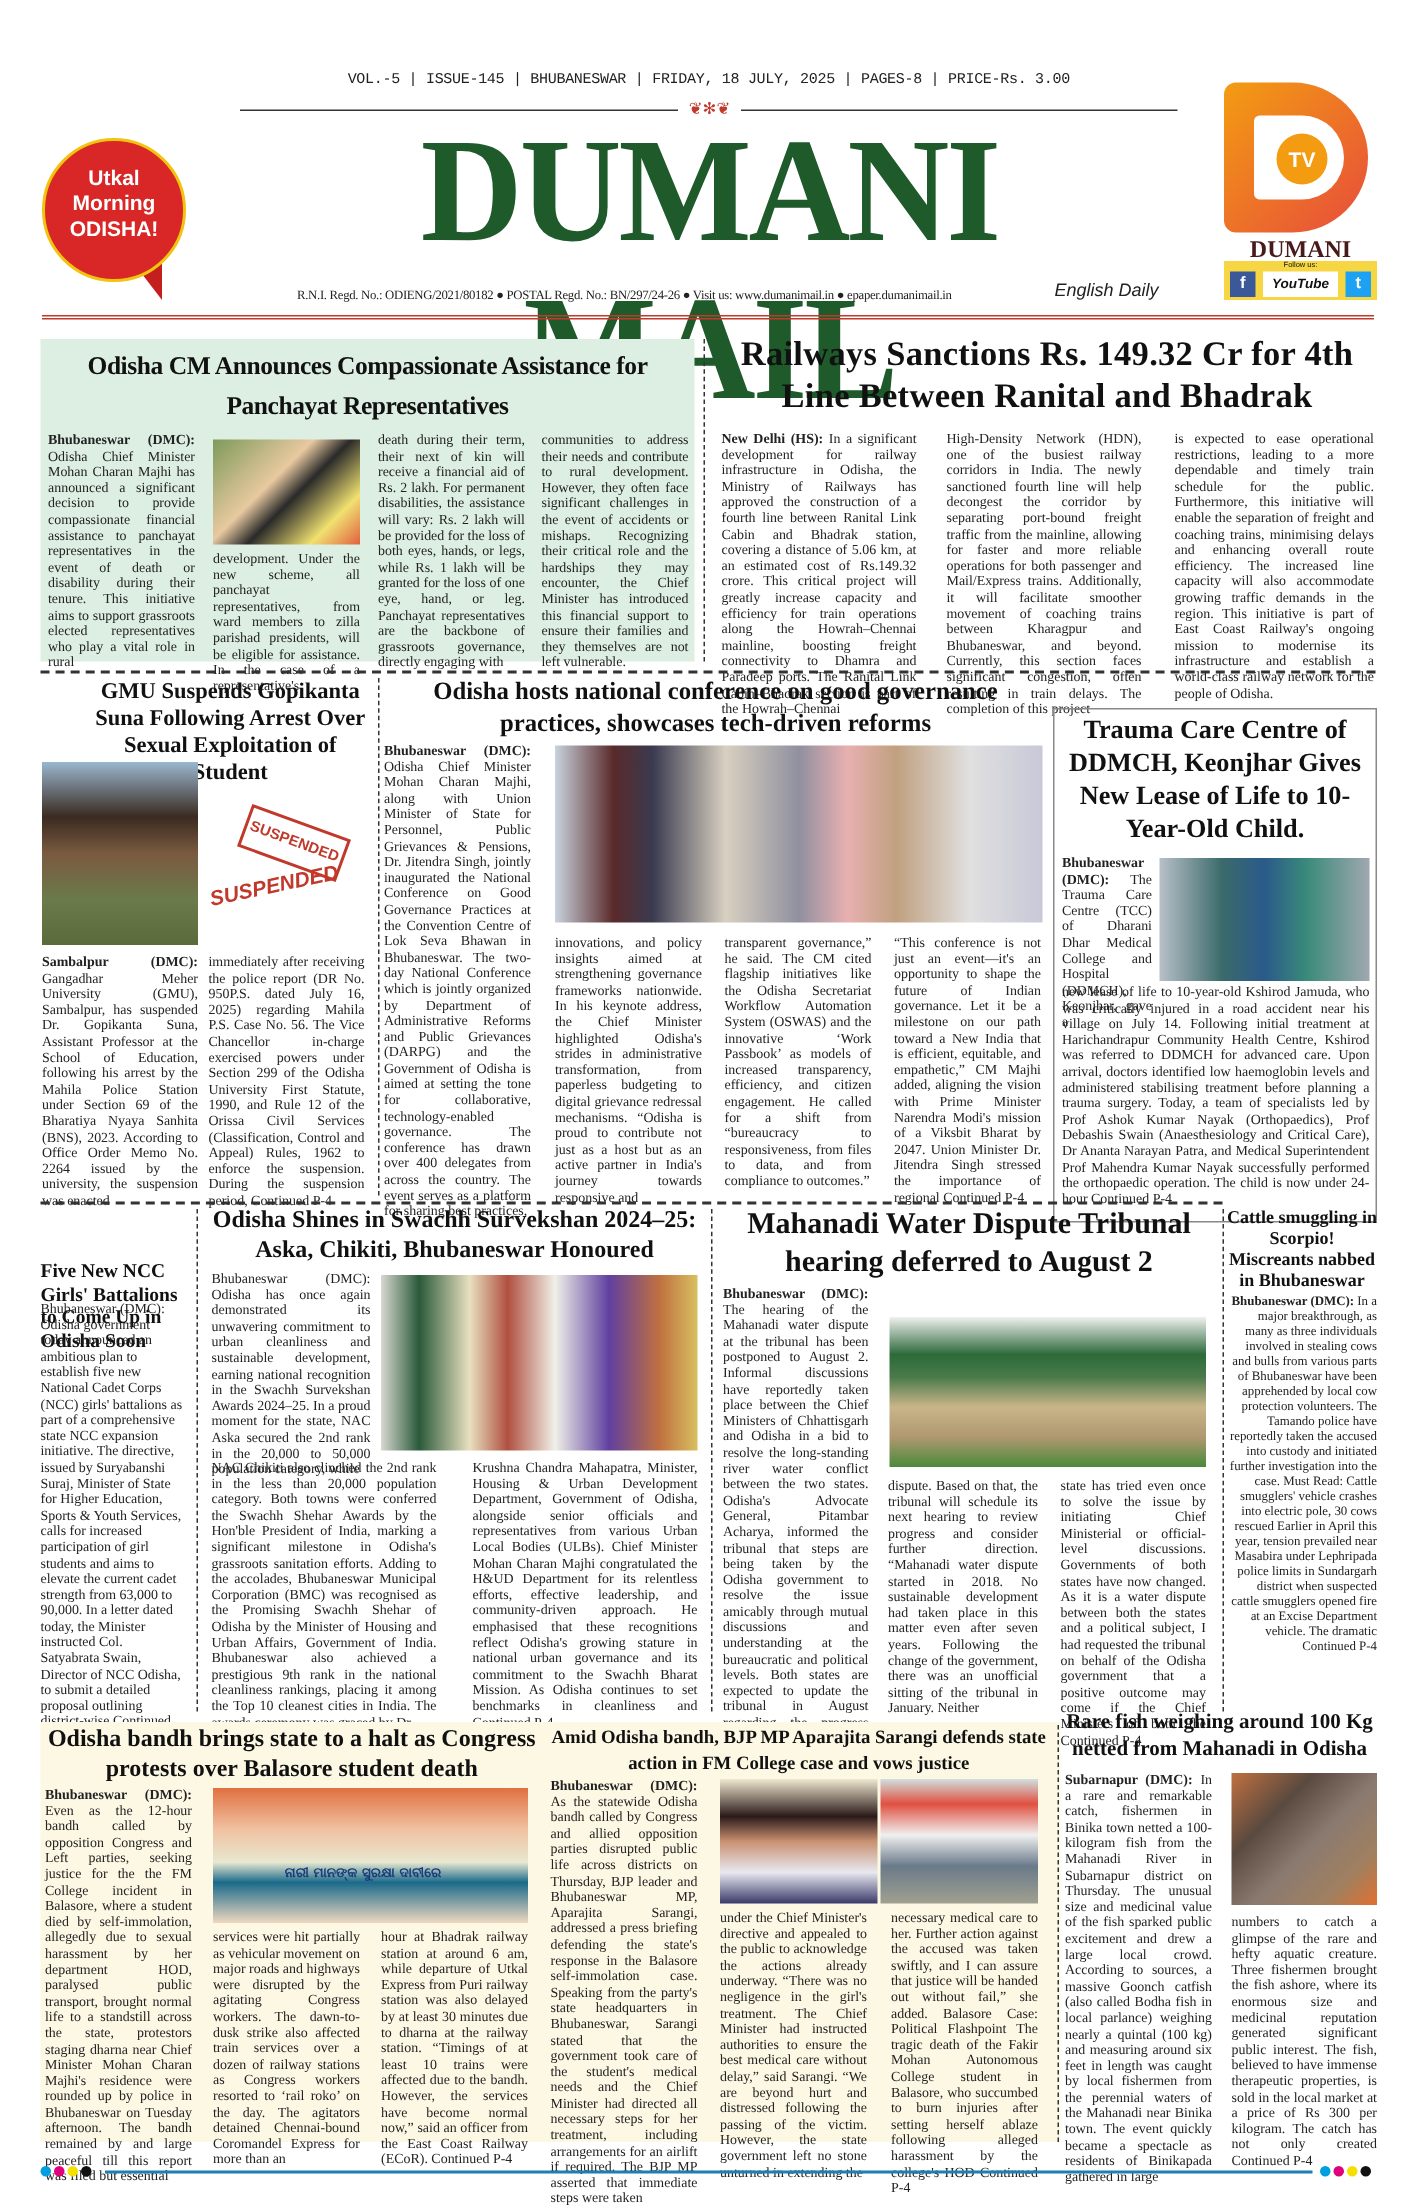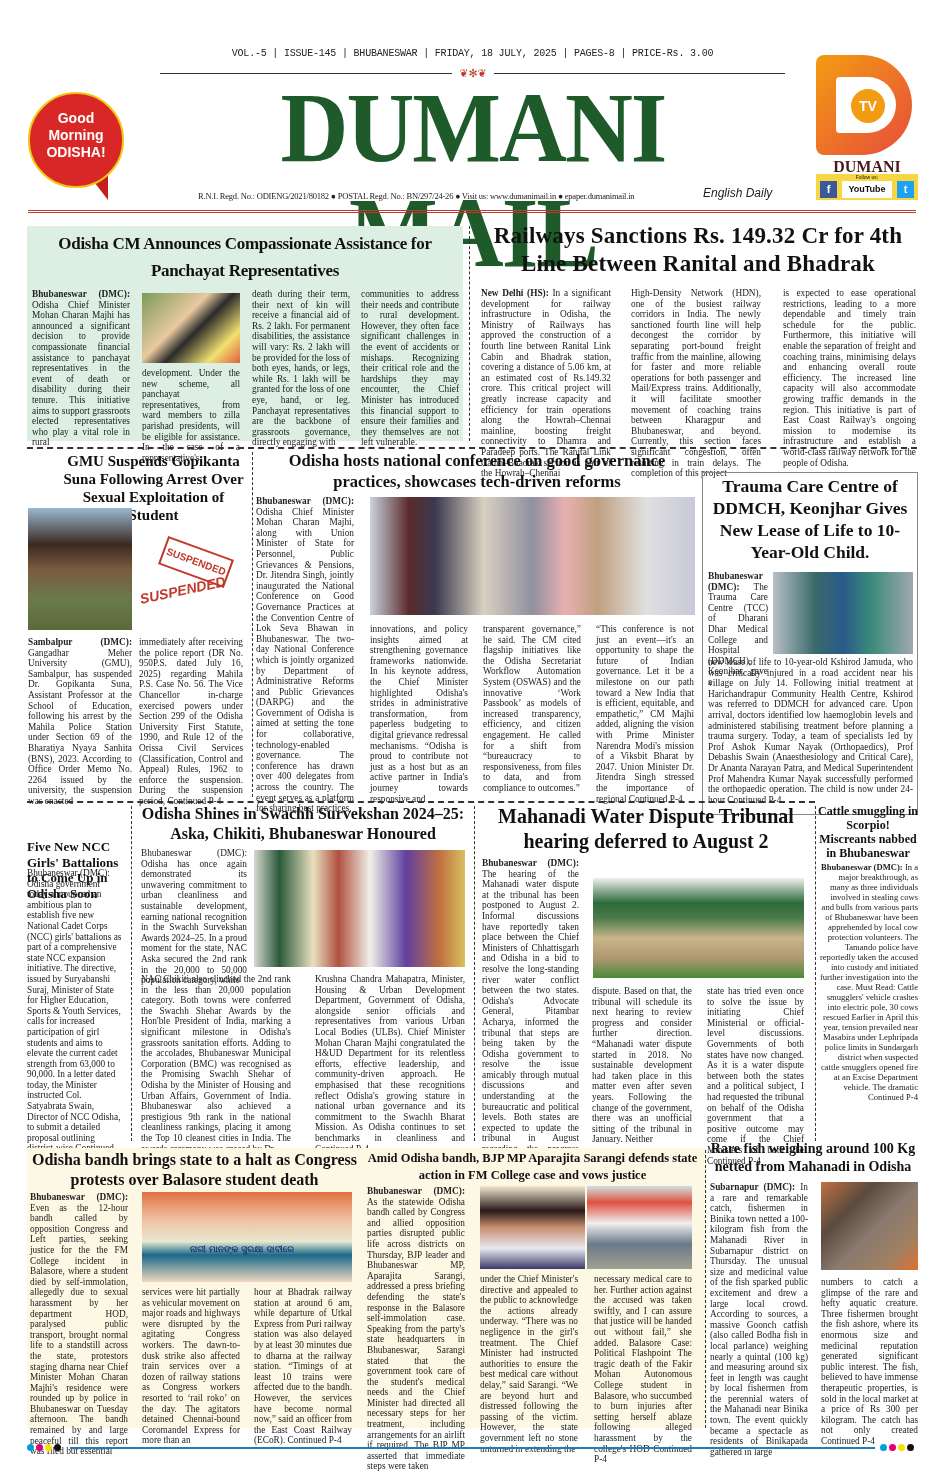--- a/index.html
+++ b/index.html
@@ -45,36 +45,36 @@
 <div class="abs ornline"></div>
 <div class="abs orn">❦✻❦</div>
 <div class="abs title">DUMANI MAIL</div>
 <div class="abs regd">R.N.I. Regd. No.: ODIENG/2021/80182 ● POSTAL Regd. No.: BN/297/24-26 ● Visit us: www.dumanimail.in ● epaper.dumanimail.in</div>
 <div class="abs eng">English Daily</div>
 
 <div class="abs badge">
   <div class="tip"></div>
   <div class="circ"></div>
   <div class="txt">
-    <div>Good</div>
+    <div>Utkal</div>
     <div>Morning</div>
     <div>ODISHA!</div>
   </div>
 </div>
 
 <div class="abs tvlogo">
   <div class="d"></div>
   <div class="din"></div>
   <div class="tv">TV</div>
 </div>
 <div class="abs dumani">DUMANI</div>
 <div class="abs social">
   <div class="fl">Follow us:</div>
   <div class="ic" style="left:4px;width:17px;background:#3b5998;">f</div>
-  <div class="ic" style="left:26px;width:50px;background:#fff;color:#111;font-size:9px;"><span>YouTube</span></div>
+  <div class="ic" style="left:26px;width:50px;background:#fff;color:#111;font-size:9px;font-style:italic;"><span>YouTube</span></div>
   <div class="ic" style="left:81px;width:17px;background:#1da1f2;">t</div>
 </div>
 <div class="abs redline"></div>
 
 <div class="art green" style="left:27px;top:226px;width:436px;height:215px;">
   <h2 style="font-size:17px;line-height:27px;padding-top:4px;letter-spacing:-0.3px;">Odisha CM Announces Compassionate Assistance for Panchayat Representatives</h2>
   <div class="col body" style="left:5px;top:63px;width:98px;"><b>Bhubaneswar (DMC):</b> <span>Odisha Chief Minister Mohan Charan Majhi has announced a significant decision to provide compassionate financial assistance to panchayat representatives in the event of death or disability during their tenure. This initiative aims to support grassroots elected representatives who play a vital role in rural</span></div>
   <div class="photo" style="left:115px;top:67px;width:98px;height:70px;background:linear-gradient(135deg,#7d9a5a 0%,#e8c9a0 40%,#2a2a2a 55%,#f0e070 80%,#e06040 100%);"></div>
   <div class="col body" style="left:115px;top:142px;width:98px;">development. Under the new scheme, all panchayat representatives, from ward members to zilla parishad presidents, will be eligible for assistance. In the case of a representative's</div>
   <div class="col body" style="left:225px;top:63px;width:98px;">death during their term, their next of kin will receive a financial aid of Rs. 2 lakh. For permanent disabilities, the assistance will vary: Rs. 2 lakh will be provided for the loss of both eyes, hands, or legs, while Rs. 1 lakh will be granted for the loss of one eye, hand, or leg. Panchayat representatives are the backbone of grassroots governance, directly engaging with</div>

